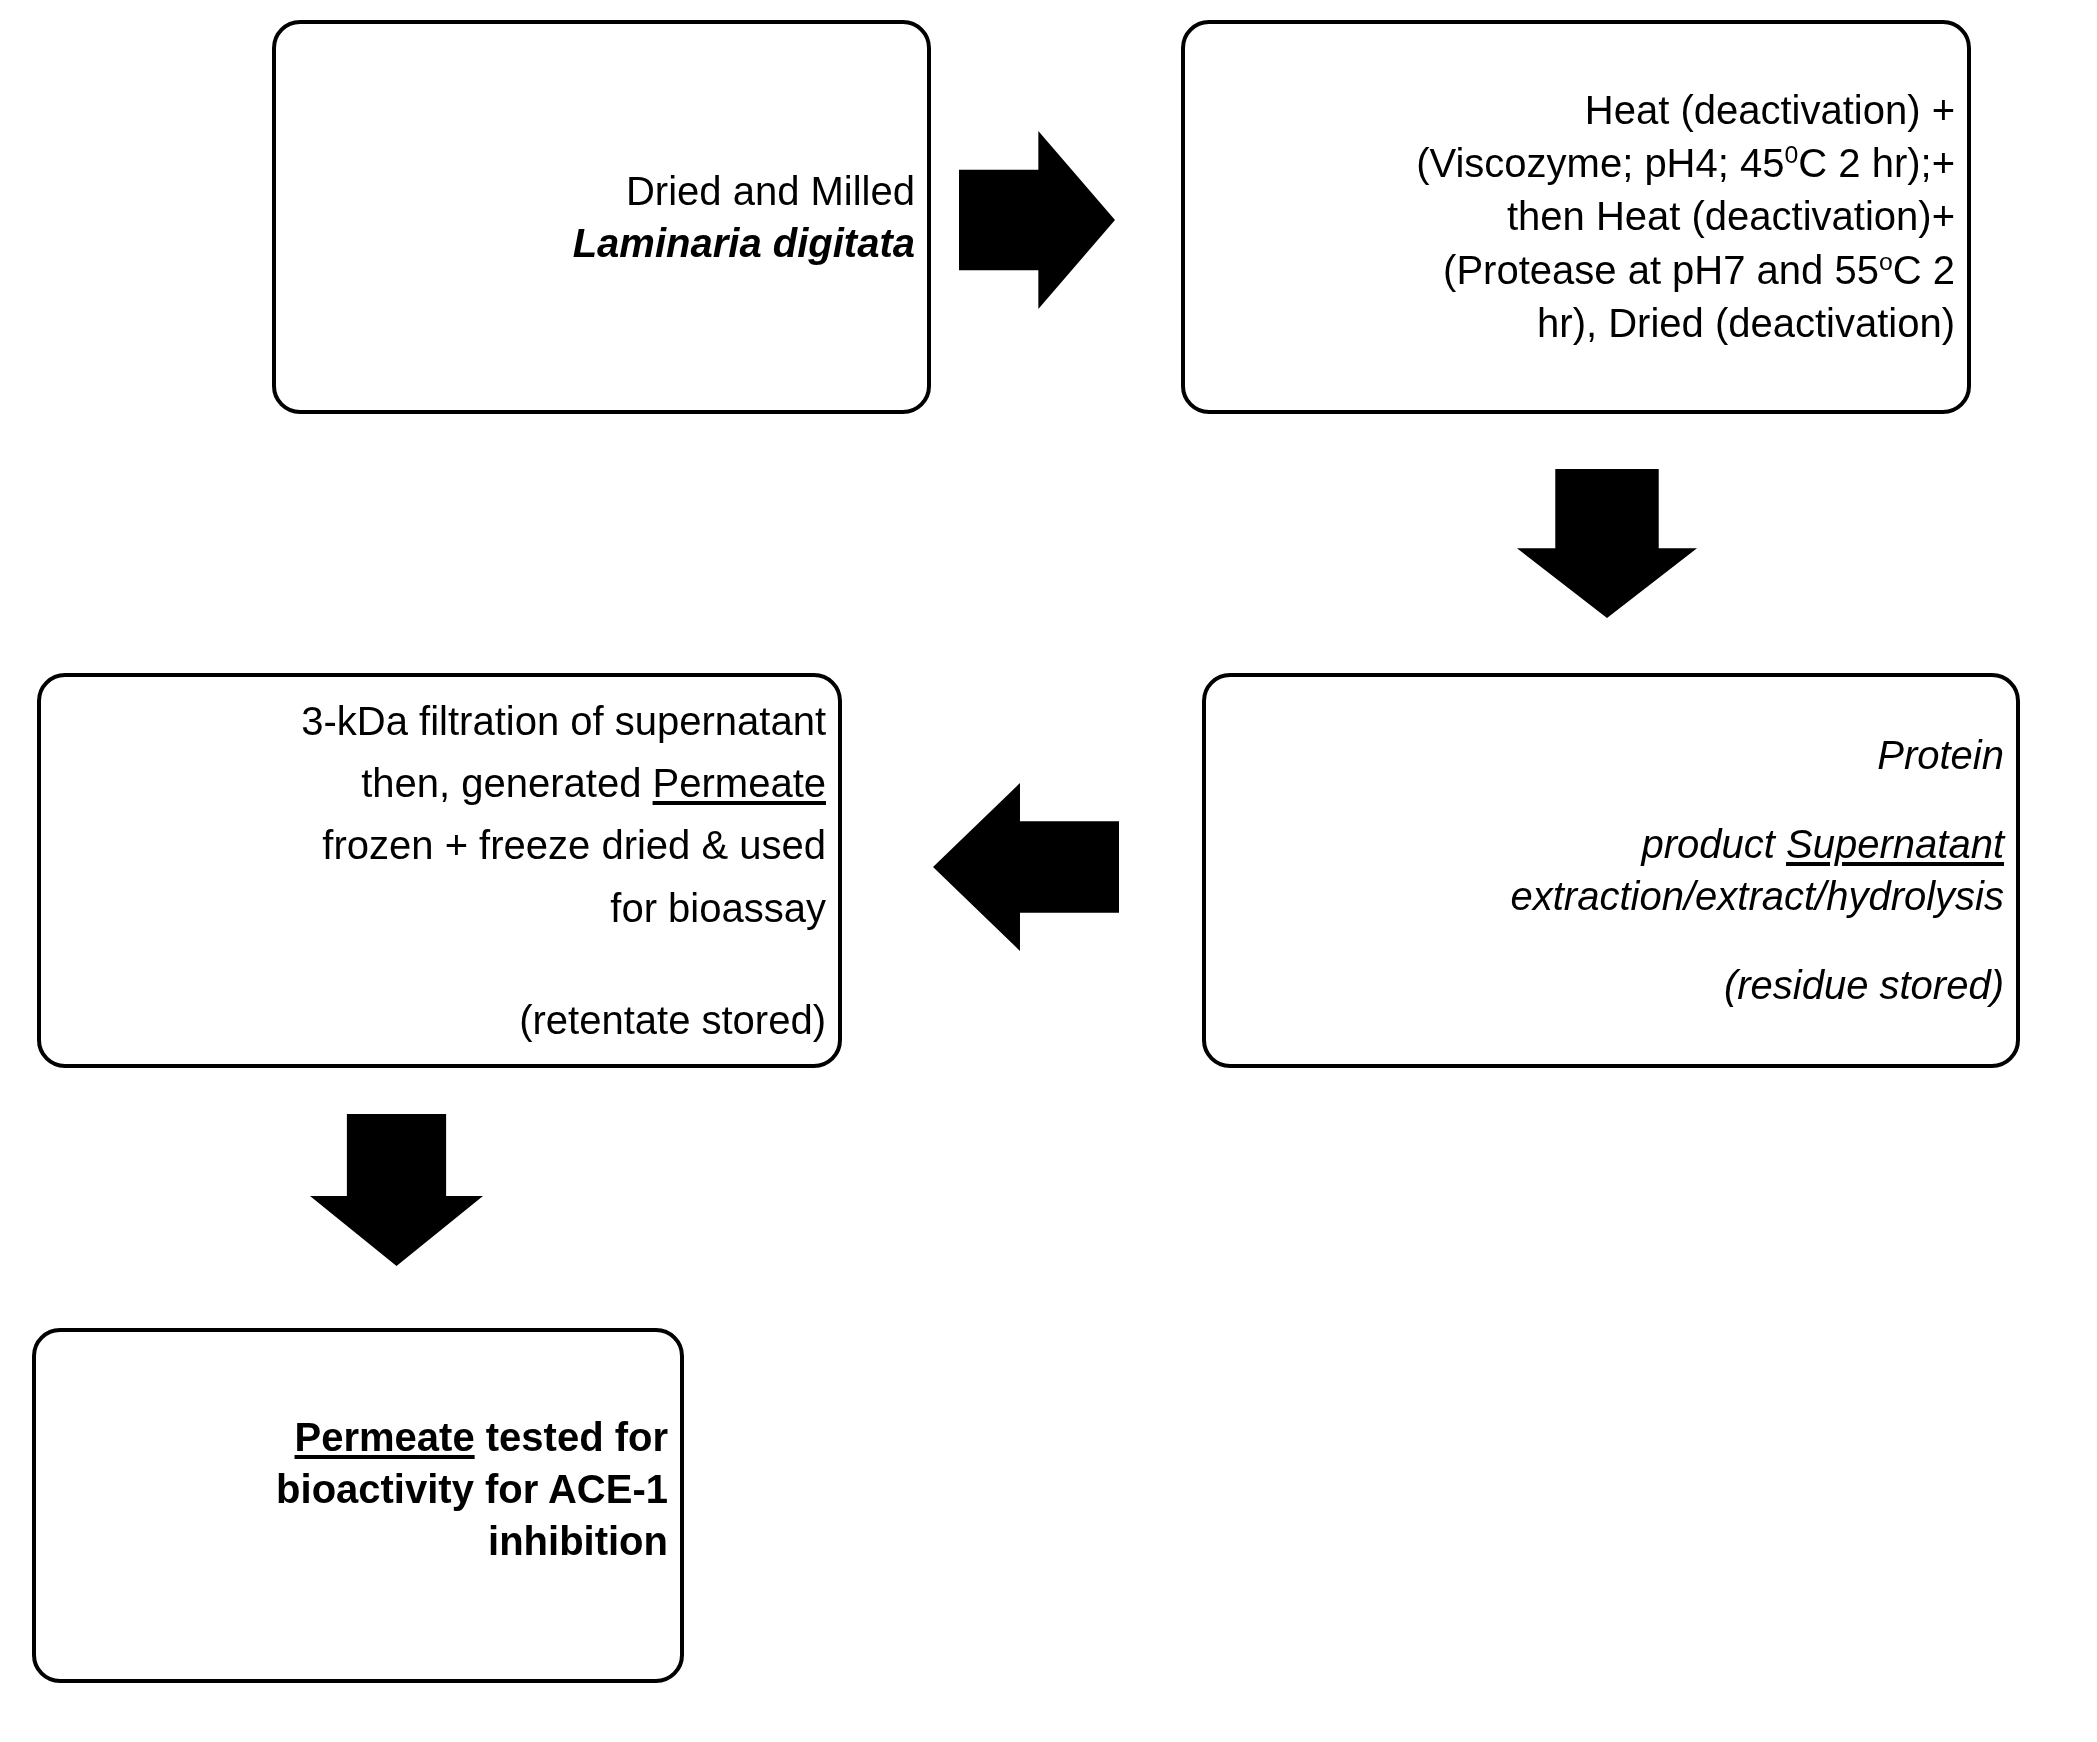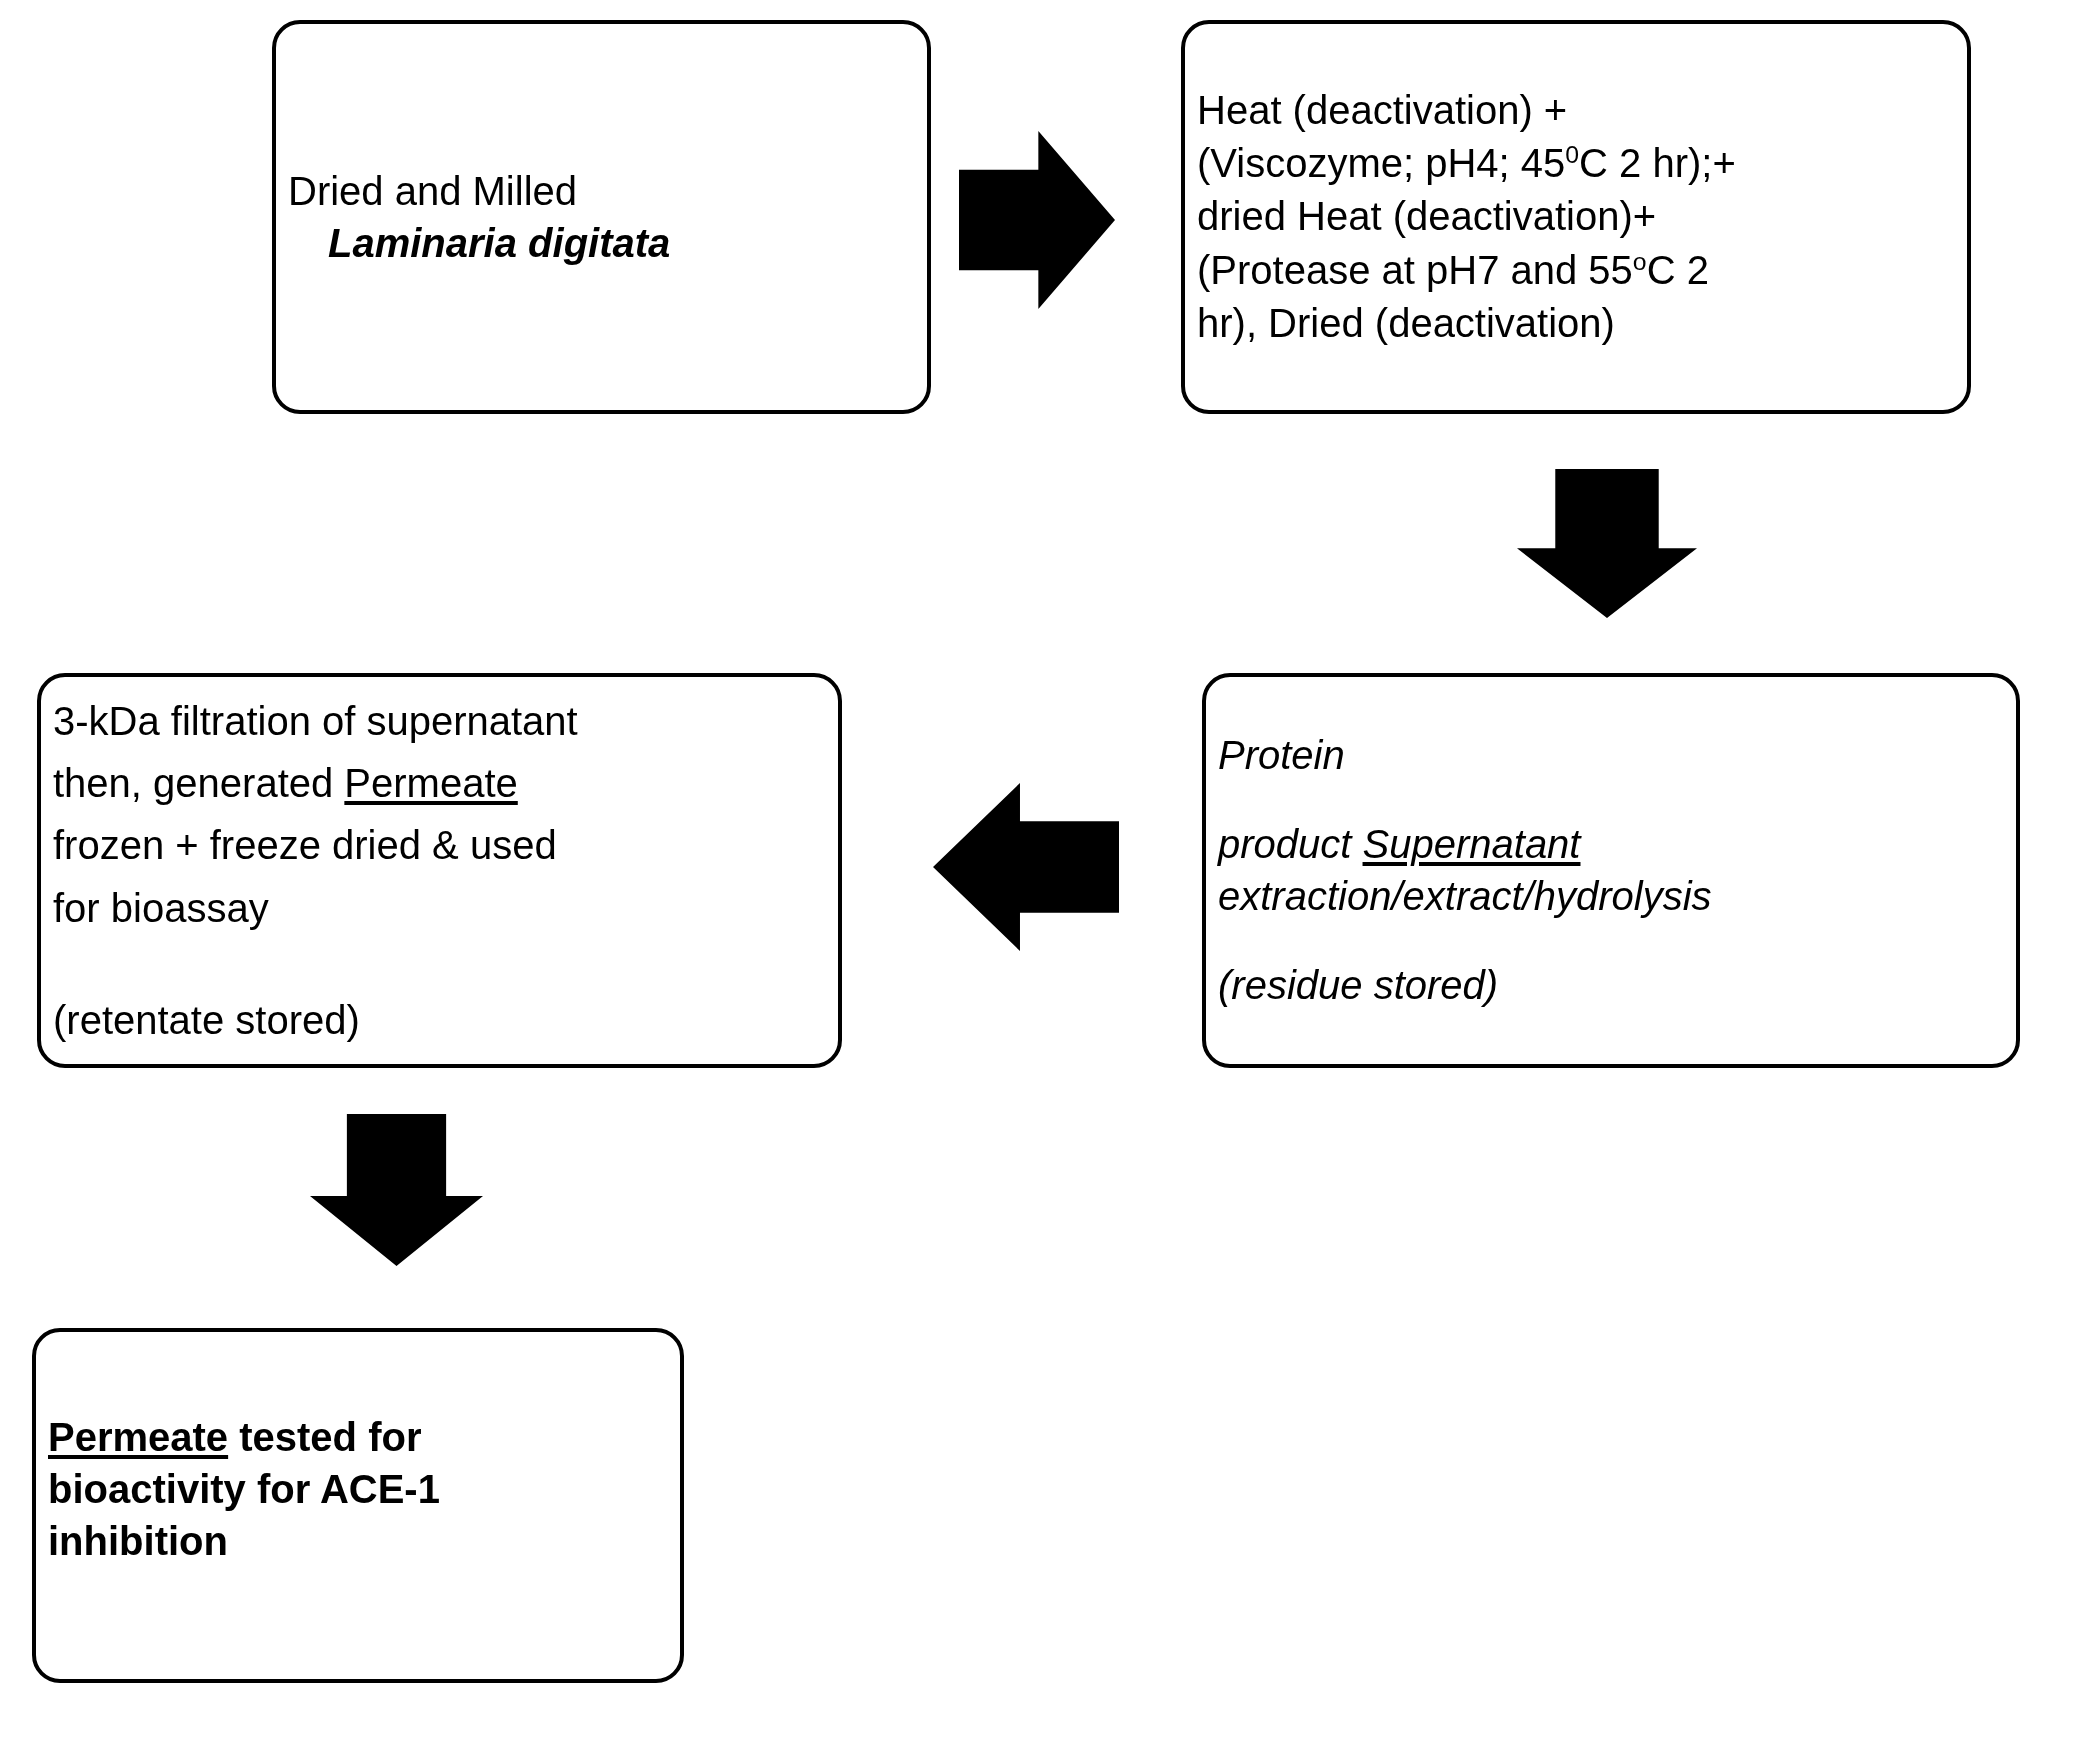--- a/index.html
+++ b/index.html
@@ -18,21 +18,21 @@
     overflow: hidden;
   }
   .node {
     position: absolute;
     box-sizing: border-box;
     border: 4.7px solid #000000;
     border-radius: 28px;
     background: #ffffff;
     display: flex;
     flex-direction: column;
-    align-items: flex-start;
+    align-items: flex-end;
     justify-content: center;
     text-align: center;
     color: #000000;
     font-size: 40px;
     line-height: 1.30;
     padding: 18px 12px;
   }
   .node .line { display: block; white-space: nowrap; }
   .ital { font-style: italic; font-weight: 600; margin-left: 40px; }
   .uline { text-decoration: underline; text-underline-offset: 4px; text-decoration-thickness: 4px; }
@@ -67,21 +67,21 @@
 
   <div class="arrow" id="arrow-source-to-enzyme">
     <svg viewBox="0 0 232 266" preserveAspectRatio="none" aria-hidden="true">
       <polygon points="0,58 118,58 118,0 232,133 118,266 118,208 0,208" fill="#000000"></polygon>
     </svg>
   </div>
 
   <div class="node" id="node-enzyme">
     <span class="line">Heat (deactivation)  +</span>
     <span class="line"><span>(Viscozyme; pH4; 45</span><span class="sup">0</span><span>C 2 hr);+</span></span>
-    <span class="line">dried Heat (deactivation)+</span>
+    <span class="line">then Heat (deactivation)+</span>
     <span class="line"><span>(Protease  at pH7 and 55</span><span class="sup">o</span><span>C 2</span></span>
     <span class="line">hr), Dried (deactivation)</span>
   </div>
 
   <div class="arrow" id="arrow-enzyme-to-supernatant">
     <svg viewBox="0 0 268 222" preserveAspectRatio="none" aria-hidden="true">
       <polygon points="57,0 211,0 211,118 268,118 134,222 0,118 57,118" fill="#000000"></polygon>
     </svg>
   </div>
 

